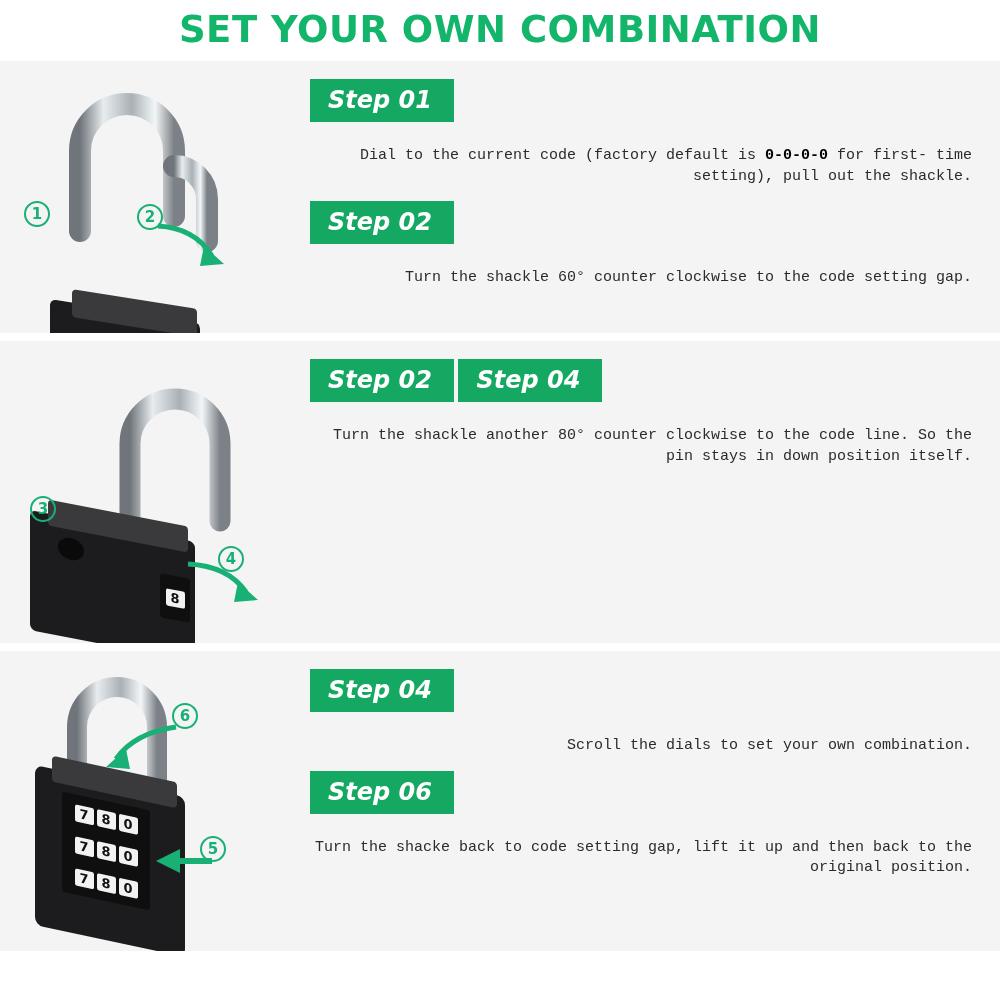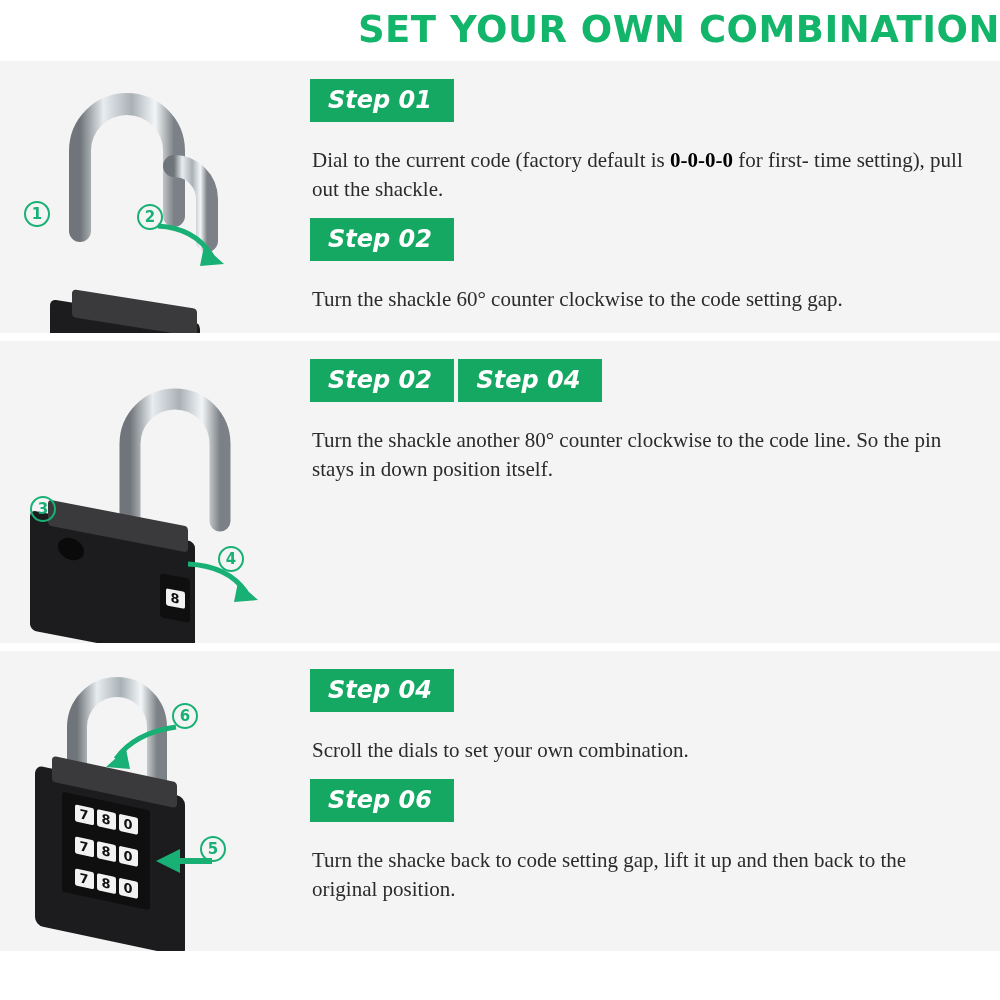--- a/index.html
+++ b/index.html
@@ -12,21 +12,21 @@
   }
   .page {
     width: 1000px;
     height: 1000px;
     position: relative;
     background: #ffffff;
   }
 
   
   .title {
-    text-align: right;
+    text-align: center;
     font-size: 37px;
     font-weight: bold;
     color: #13b56a;
     letter-spacing: 0.5px;
     padding-top: 8px;
     padding-bottom: 10px;
     font-family: "DejaVu Sans", sans-serif;
   }
 
   
@@ -58,26 +58,27 @@
     background: #15a862;
     color: #ffffff;
     font-style: italic;
     font-weight: bold;
     font-size: 24px;
     padding: 7px 22px 8px 18px;
     margin-bottom: 24px;
     font-family: "DejaVu Sans", sans-serif;
   }
   .step-text {
-    font-size: 21px;
+    font-size: 15px;
     line-height: 1.38;
     color: #2b2b2b;
     margin-bottom: 14px;
     padding-left: 2px;
-    font-family: Liberation Serif, serif;
+    font-family: Liberation Mono, monospace;
+    text-align: right;
   }
   .step-text b { font-weight: bold; color: #000; }
 
   .shackle-svg { position: absolute; }
 
   .body {
     position: absolute;
     background: #1c1c1e;
     border-radius: 6px;
   }

